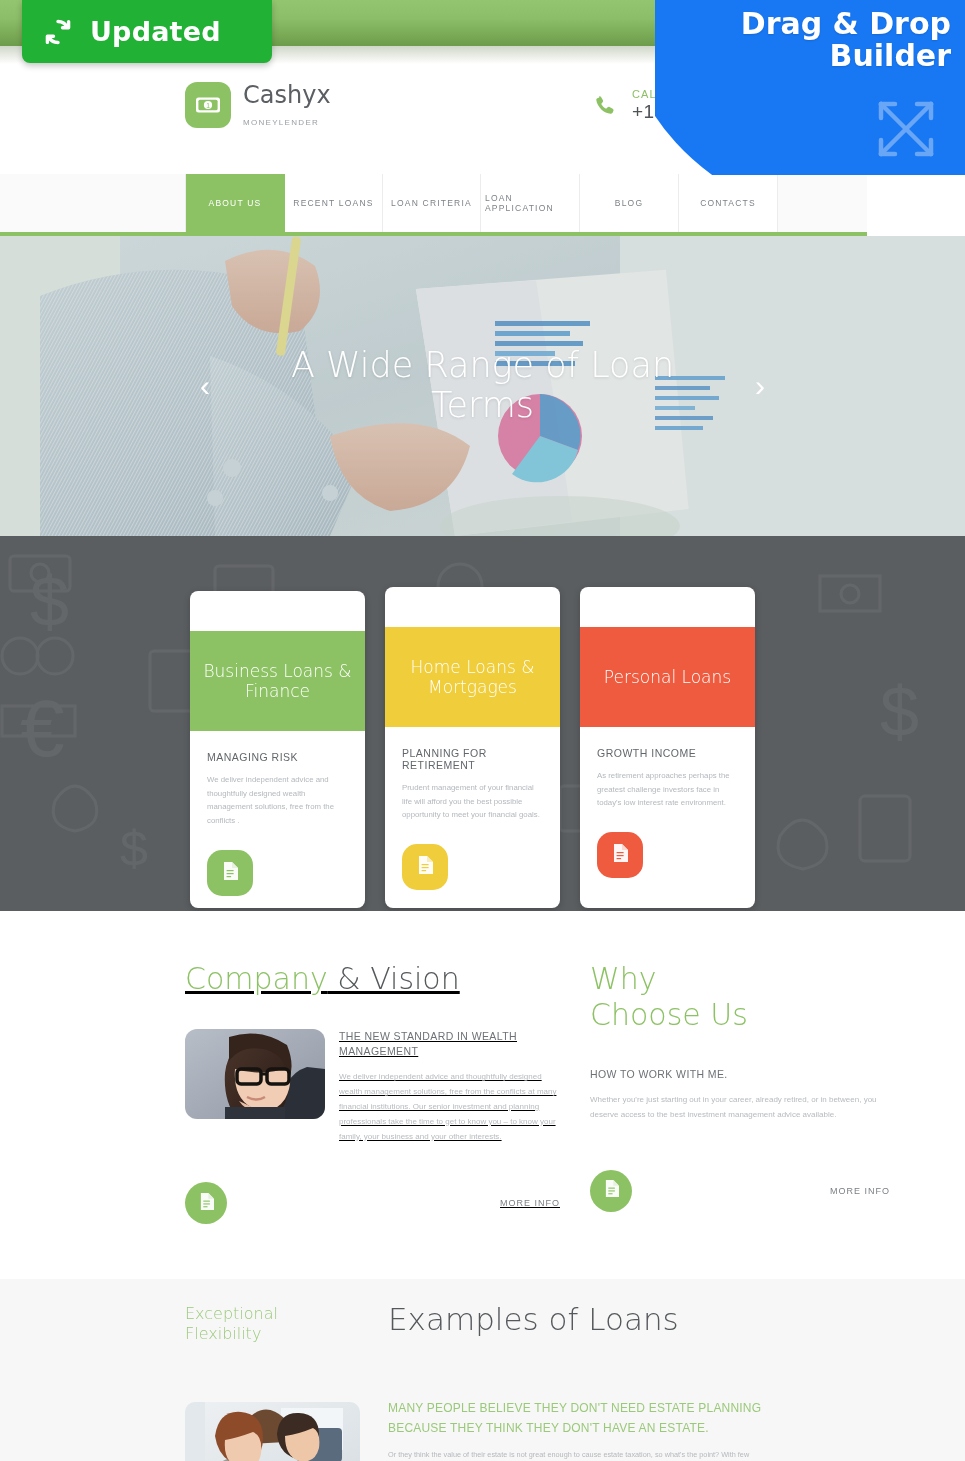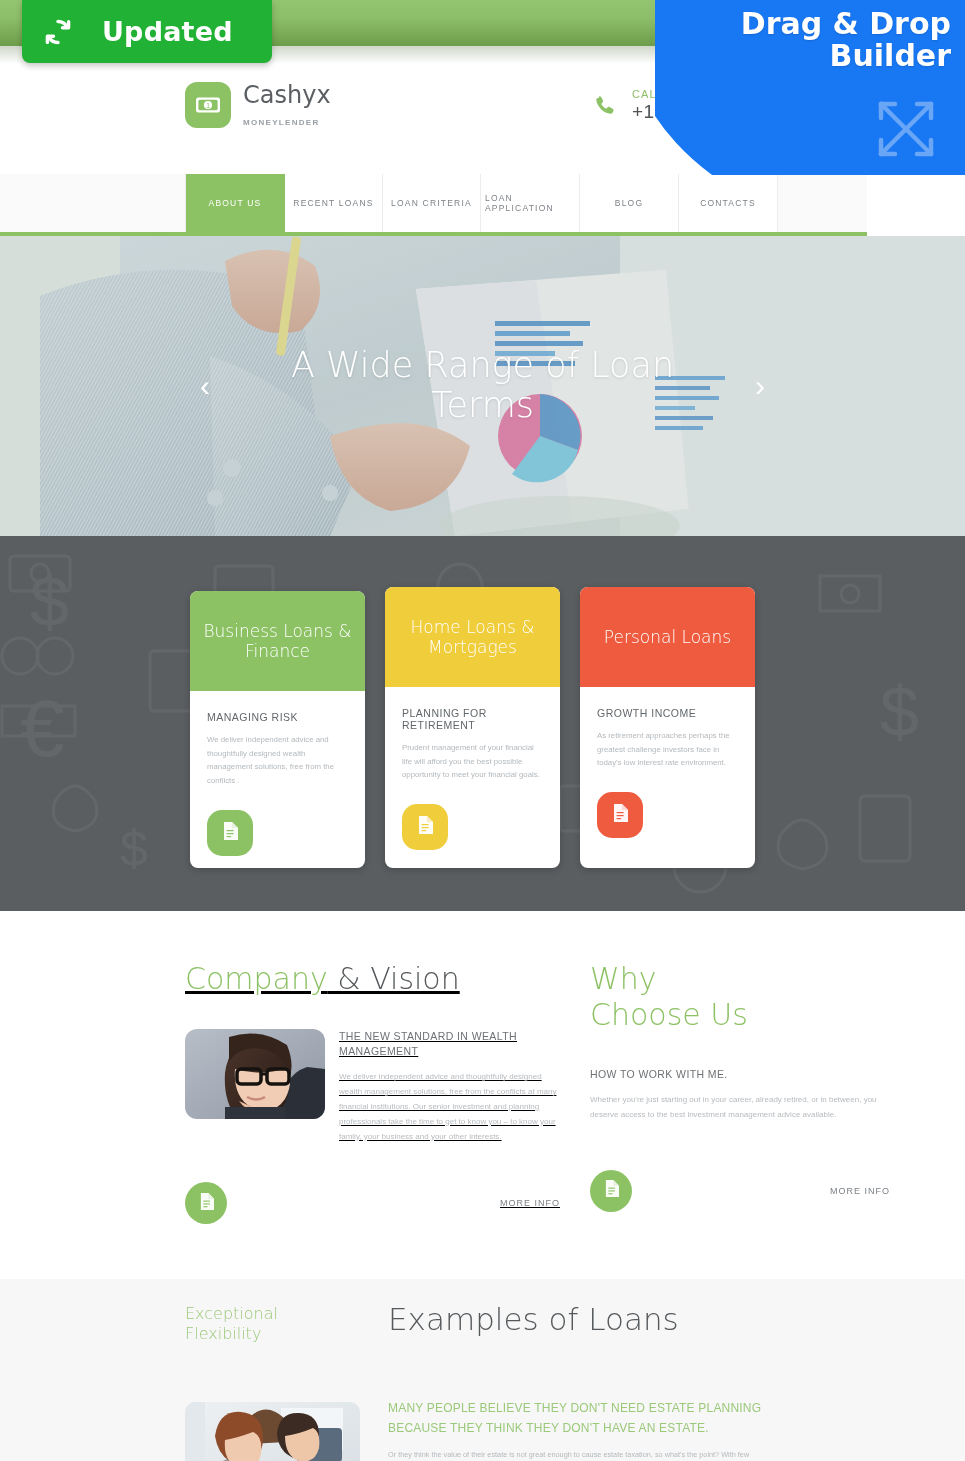--- a/index.html
+++ b/index.html
@@ -16,21 +16,21 @@
     position:absolute; top:0; left:0; width:965px; height:46px;
     background:linear-gradient(180deg,#93c46f 0%,#8cbd68 40%,#6d9d4a 100%);
   }
   .top-strip-shadow {
     position:absolute; top:46px; left:0; width:965px; height:18px;
     background:linear-gradient(180deg,rgba(120,140,100,.35),rgba(255,255,255,0));
   }
   .updated-badge {
     position:absolute; top:0; left:22px; width:250px; height:63px;
     background:#21b134; border-radius:0 0 8px 8px;
-    display:flex; align-items:center; gap:28px; padding:0 20px;
+    display:flex; align-items:center; gap:16px; padding:0 20px;
     box-shadow:0 3px 6px rgba(0,0,0,.22);
     z-index:40;
   }
   .updated-badge .refresh-icon { width:32px; height:32px; flex:0 0 32px; }
   .updated-badge .label {
     color:#fff; font-size:27px; font-weight:bold; letter-spacing:.2px;
     font-family:"DejaVu Sans", sans-serif;
   }
 
   .dragdrop {
@@ -60,21 +60,21 @@
   .brand { position:absolute; left:185px; top:18px; display:flex; align-items:center; gap:12px; }
   .brand-mark {
     width:46px; height:46px; border-radius:12px; background:#8cc264;
     display:flex; align-items:center; justify-content:center;
   }
   .brand-txt .brand-name {
     font-size:24px; color:#5b5f63; font-weight:normal; line-height:1.05;
     font-family:"DejaVu Sans", sans-serif;
   }
   .brand-txt .brand-sub {
-    font-size:8px; color:#9aa0a5; letter-spacing:1.3px; margin-top:9px;font-weight:bold;
+    font-size:8px; color:#9aa0a5; letter-spacing:1.3px; margin-top:9px;
   }
 
   .contact { position:absolute; left:592px; top:24px; display:flex; align-items:center; gap:14px; }
   .contact .phone-icon { width:26px; height:26px; }
   .contact .c-label { font-size:11px; color:#8cbf66; letter-spacing:1.1px; }
   .contact .c-number { font-size:19px; color:#4f5356; margin-top:1px; letter-spacing:.3px; }
 
   
   .nav {
     position:absolute; top:174px; left:0; width:867px; height:62px;
@@ -120,21 +120,21 @@
   .svc-pattern { position:absolute; inset:0; opacity:.055; }
   .cards { position:absolute; left:190px; top:55px; display:flex; gap:20px; }
   .card {
     width:175px; background:#fff; border-radius:8px; overflow:hidden;
     box-shadow:0 2px 7px rgba(0,0,0,.2);
     display:flex; flex-direction:column;
   }
   .card-head {
     height:100px; display:flex; align-items:center; justify-content:center;
     text-align:center; color:#fff; font-size:17px; line-height:1.2;
-    font-family:"DejaVu Sans", sans-serif; font-weight:300; padding:0 8px;
+    font-family:"DejaVu Sans", sans-serif; font-weight:300; padding:0 8px;margin-top:40px;
   }
   .card-body { padding:20px 17px 12px; flex:1; }
   .card-sub { font-size:10.5px; color:#62676b; letter-spacing:.5px; margin-bottom:10px; }
   .card-text { font-size:7.8px; color:#b4b9bd; line-height:1.75; }
   .card-btn {
     margin-top:22px; width:46px; height:46px; border-radius:15px;
     display:flex; align-items:center; justify-content:center;
   }
   .card:nth-child(1) .card-body { height:auto; }
   .card.c1 .card-head { background:#8cc264; }

